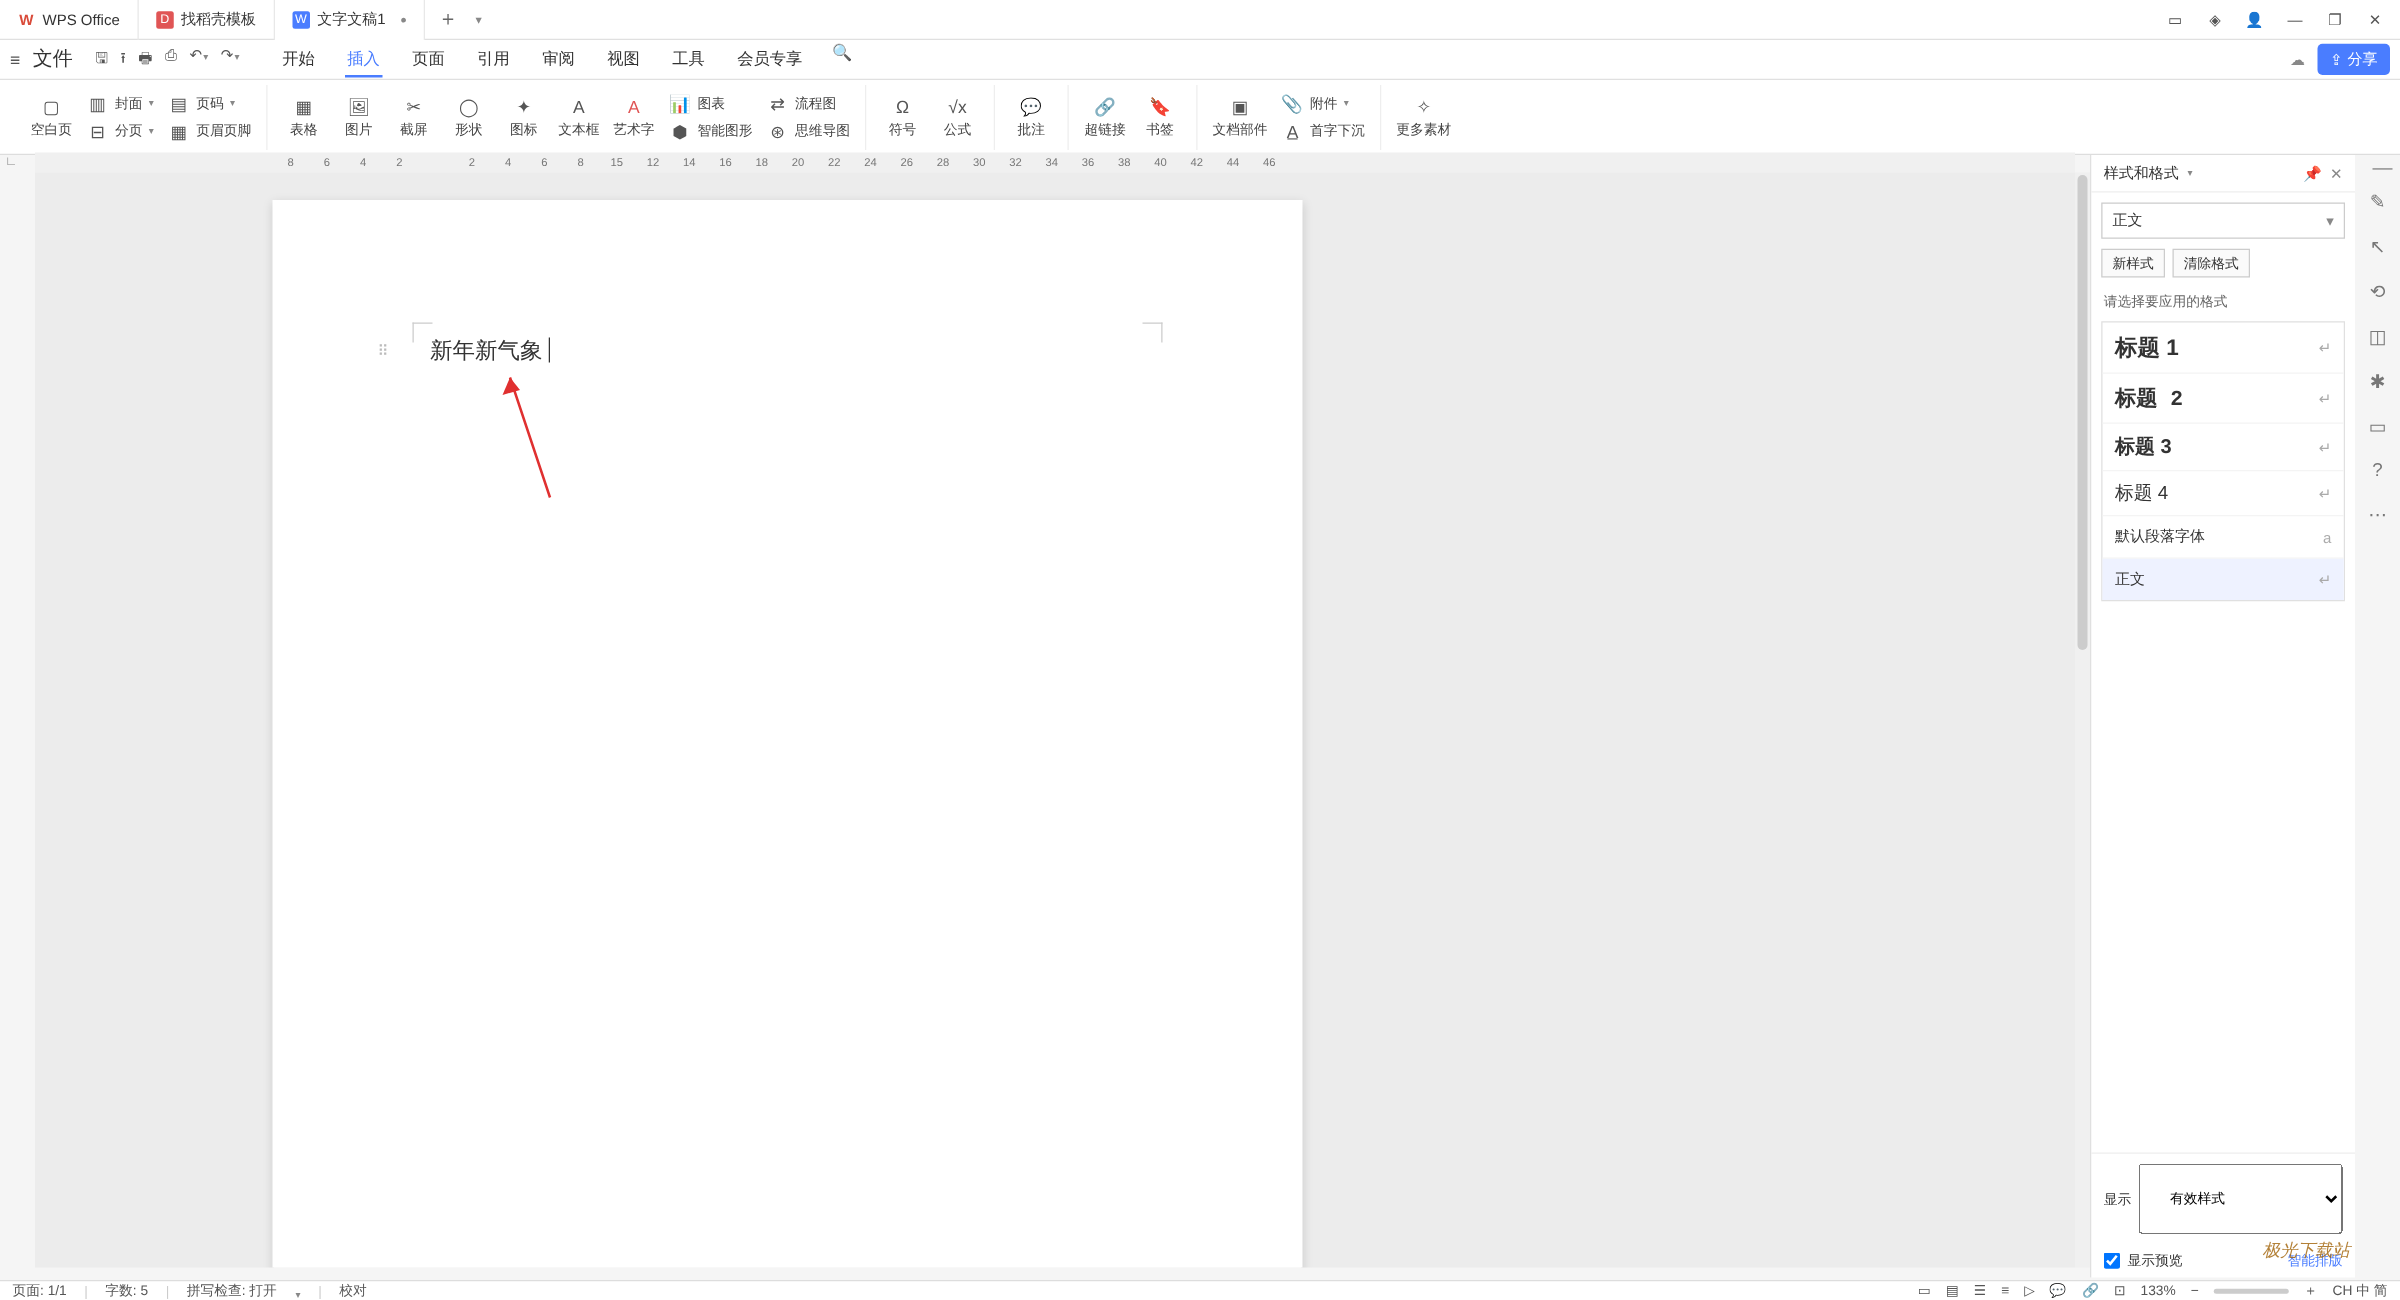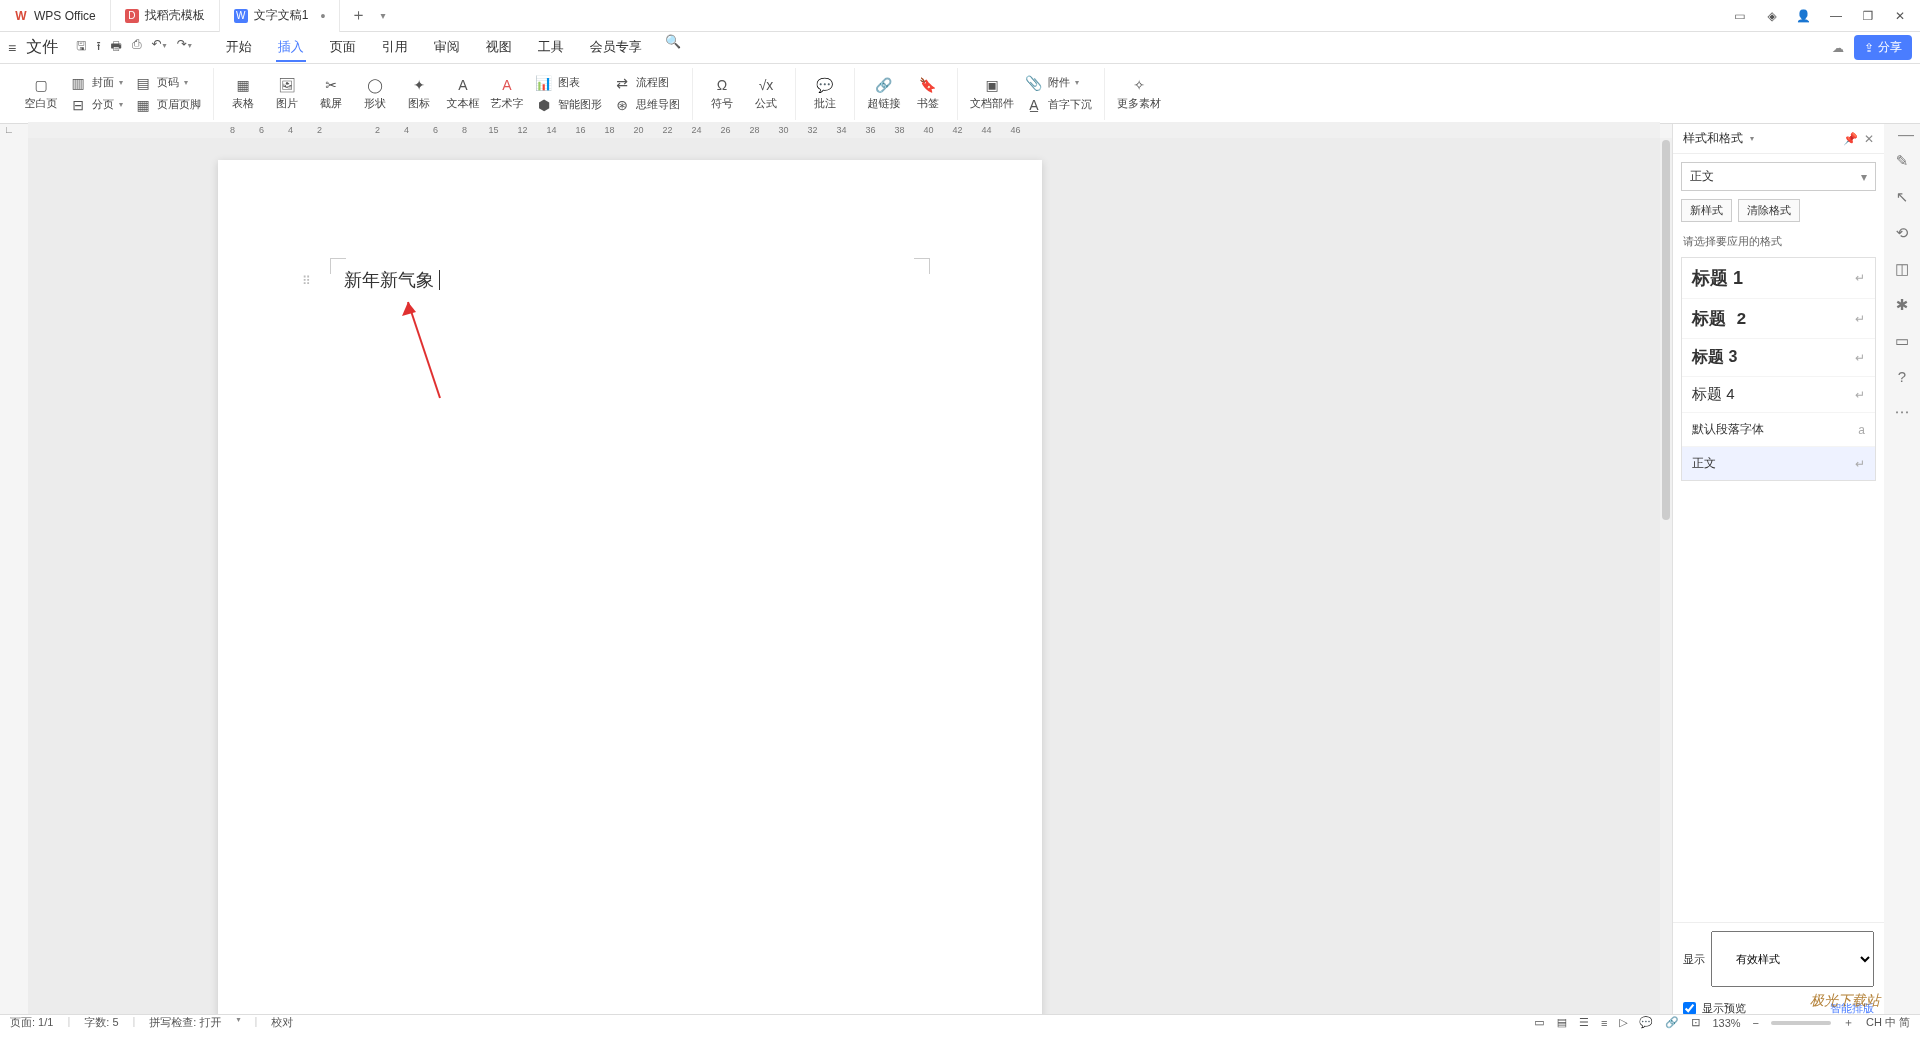--- a/index.html
+++ b/index.html
@@ -78,21 +78,21 @@
 .style-li .ret { margin-left: auto; color: #aaa; font-size: 12px; }
 .h1 { font-size: 18px; font-weight: bold; } .h2 { font-size: 17px; font-weight: bold; font-family: Liberation Mono, monospace; }
 .h3 { font-size: 16px; font-weight: bold; } .h4 { font-size: 15px; font-weight: normal; }
 .deffont { font-size: 12px; }
 .panel-bottom { margin-top: auto; padding: 8px 10px; font-size: 11px; display: flex; align-items: center; gap: 6px; border-top: 1px solid #eee; }
 .panel-bottom select { flex: 1; font-size: 11px; padding: 20px; }
 .panel-chk { padding: 6px 10px; font-size: 11px; display: flex; align-items: center; gap: 6px; }
 .smart-btn { font-size: 11px; color: #4a7dff; cursor: pointer; }
 
 
-.statusbar { position: absolute; left: 0; right: 0; bottom: 0; height: 26px; background: #fff; border-top: 1px solid #ddd; display: flex; align-items: flex-start; padding: 0 10px; font-size: 11px; color: #555; gap: 14px; }
+.statusbar { position: absolute; left: 0; right: 0; bottom: 0; height: 16px; background: #fff; border-top: 1px solid #ddd; display: flex; align-items: flex-end; padding: 0 10px; font-size: 11px; color: #555; gap: 14px; }
 .statusbar .sep { color: #ccc; }
 .statusbar .right { margin-left: auto; display: flex; align-items: center; gap: 12px; }
 .status-watermark { position: absolute; right: 40px; bottom: 30px; font-size: 14px; color: #a16207; font-style: italic; opacity: 0.8; }
 
 .collapse-btn { position: absolute; right: 6px; top: 126px; color: #888; font-size: 16px; cursor: pointer; }
 </style>
 </head>
 <body>
 
 <div class="titlebar">

